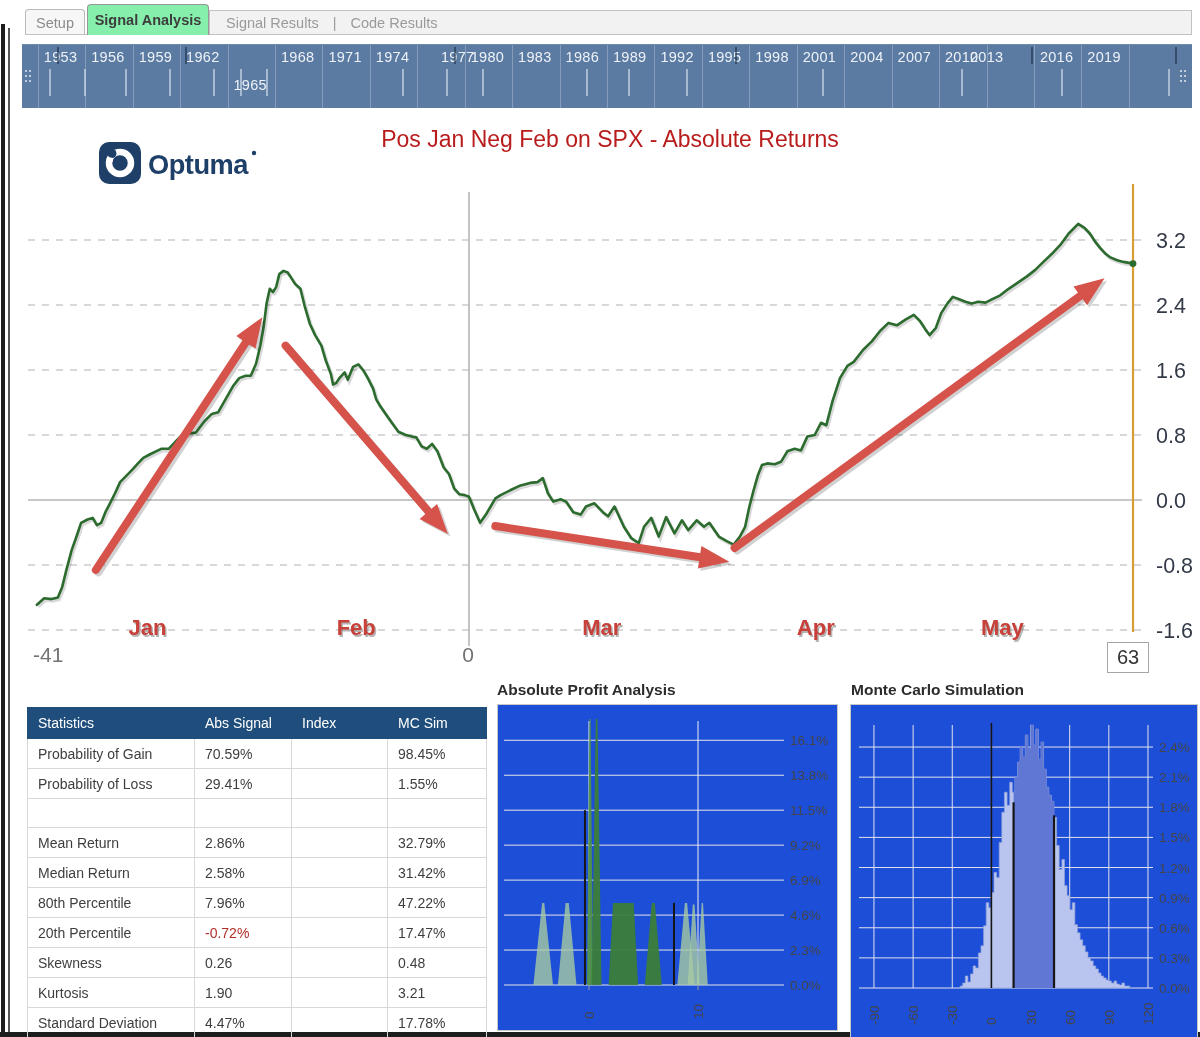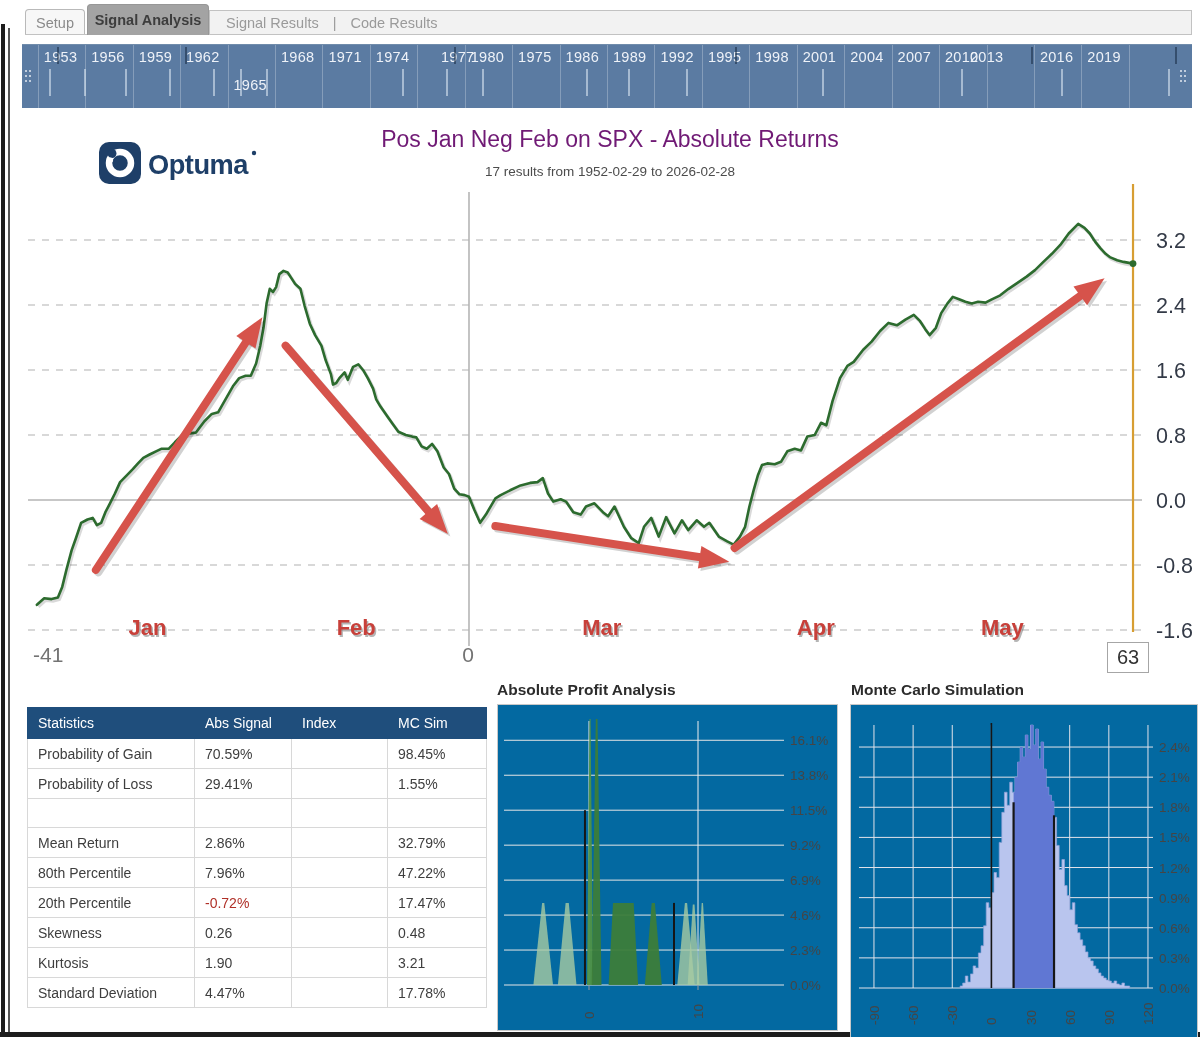--- a/index.html
+++ b/index.html
@@ -8,52 +8,52 @@
   .abs{position:absolute;}
   
   #frame-left{left:1px;top:24px;width:4px;height:1010px;background:#1d1d1d;}
   #frame-left2{left:8px;top:28px;width:2px;height:1006px;background:#555;}
   #frame-bottom{left:0;top:1032px;width:1200px;height:5px;background:#1d1d1d;}
   
   .tab{box-sizing:border-box;display:flex;align-items:center;justify-content:center;
        font-size:14.5px;cursor:default;}
   #tab-setup{left:25px;top:9px;width:60px;height:26px;background:#f7f7f7;
        border:1px solid #b9b9b9;border-bottom:none;border-radius:4px 4px 0 0;color:#8b8b8b;}
-  #tab-active{left:87px;top:4px;width:122px;height:31px;background:#a3a3a3;
+  #tab-active{left:87px;top:4px;width:122px;height:31px;background:#86efac;
        border:1px solid #979797;border-bottom:none;border-radius:4px 4px 0 0;
        color:#3d3d3d;font-weight:700;z-index:3;}
   #tab-strip{left:209px;top:10px;width:983px;height:25px;background:#f2f2f2;
        border:1px solid #c2c2c2;box-sizing:border-box;display:flex;align-items:center;
        gap:14px;padding-left:16px;color:#9a9a9a;font-size:14.5px;}
   #tab-underline{left:25px;top:34px;width:63px;height:1px;background:#c2c2c2;}
   
   #timeline{left:22px;top:44px;width:1170px;height:64px;background:#5b7ba2;
        border-top:1px solid #708cab;box-sizing:border-box;overflow:hidden;cursor:ew-resize;}
   .tl-year{position:absolute;top:4px;font-size:14.5px;color:#eef2f8;letter-spacing:.3px;}
   .tl-sep{position:absolute;top:0;bottom:0;width:1px;background:rgba(255,255,255,.26);}
   .tl-sig{position:absolute;top:24px;height:27px;width:2px;background:rgba(216,228,240,.6);}
   .tl-top{position:absolute;top:2px;height:17px;width:2px;background:rgba(22,42,66,.55);}
   .grip{position:absolute;top:25px;width:8px;height:16px;}
   .grip i{position:absolute;width:2px;height:2px;border-radius:50%;background:#e3e9f1;
        box-shadow:0 5px 0 #e3e9f1,0 10px 0 #e3e9f1,4px 0 0 #e3e9f1,4px 5px 0 #e3e9f1,4px 10px 0 #e3e9f1;}
   
-  #chart-title{left:150px;top:126px;width:920px;text-align:center;font-size:23px;color:#701a75;}
+  #chart-title{left:150px;top:126px;width:920px;text-align:center;font-size:23px;color:#b91c1c;}
   #chart-subtitle{left:150px;top:164px;width:920px;text-align:center;font-size:13.5px;color:#4c4c4c;}
   
   .xlab{font-size:21px;color:#737373;}
   #x-start{left:33px;top:643px;}
   #x-zero{left:456px;top:643px;width:24px;text-align:center;}
   #x-end-box{left:1107px;top:642px;width:42px;height:31px;border:1px solid #a6a6a6;
        background:#fff;box-sizing:border-box;display:flex;align-items:center;
        justify-content:center;font-size:20px;color:#333;}
   
   .panel-title{font-weight:700;font-size:15.5px;color:#2c2c2c;}
   #profit-title{left:497px;top:681px;}
   #mc-title{left:851px;top:681px;}
-  .panel{border:1px solid #c8c8c8;background:#0369a1;box-sizing:border-box;}
+  .panel{border:1px solid #c8c8c8;background:#1d4ed8;box-sizing:border-box;}
   #profit-panel{left:497px;top:704px;width:341px;height:327px;}
   #mc-panel{left:850px;top:704px;width:348px;height:412px;}
   
   #stats-wrap{left:27px;top:707px;width:459px;}
   table{border-collapse:collapse;width:459px;table-layout:fixed;font-size:14px;color:#3e3e3e;}
   th,td{border:1px solid #d8d8d8;height:29px;padding:0 0 0 10px;text-align:left;
        overflow:hidden;white-space:nowrap;}
   th{background:#1f4e7c;color:#fff;font-weight:400;height:30px;border-color:#1f4e7c;}
   td.neg{color:#b03028;}
   tr.spacer td{height:28px;}
@@ -92,21 +92,21 @@
       <div class="tl-year" style="left: 259px;">1968</div>
       <div class="tl-sep" style="left: 300.4px;"></div>
       <div class="tl-year" style="left: 306.4px;">1971</div>
       <div class="tl-sep" style="left: 347.8px;"></div>
       <div class="tl-year" style="left: 353.8px;">1974</div>
       <div class="tl-sep" style="left: 395.3px;"></div>
       <div class="tl-year" style="left: 403px; margin-left: 16px;">1977</div>
       <div class="tl-sep" style="left: 442.7px;"></div>
       <div class="tl-year" style="left: 448.7px;">1980</div>
       <div class="tl-sep" style="left: 490.1px;"></div>
-      <div class="tl-year" style="left: 496.1px;">1975</div>
+      <div class="tl-year" style="left: 496.1px;">1983</div>
       <div class="tl-sep" style="left: 537.6px;"></div>
       <div class="tl-year" style="left: 543.6px;">1986</div>
       <div class="tl-sep" style="left: 585px;"></div>
       <div class="tl-year" style="left: 591px;">1989</div>
       <div class="tl-sep" style="left: 632.4px;"></div>
       <div class="tl-year" style="left: 638.4px;">1992</div>
       <div class="tl-sep" style="left: 679.9px;"></div>
       <div class="tl-year" style="left: 685.9px;">1995</div>
       <div class="tl-sep" style="left: 727.3px;"></div>
       <div class="tl-year" style="left: 733.3px;">1998</div>
@@ -160,21 +160,20 @@
   <svg class="abs" id="logo" width="178" height="48" style="left:98px;top:140px;">
     <rect x="1" y="2" width="42" height="42" rx="10" fill="#1e3f68"></rect>
     <circle cx="22" cy="23" r="11" fill="none" stroke="#ffffff" stroke-width="6.5"></circle>
     <circle cx="14" cy="13.5" r="4.5" fill="#1e3f68"></circle>
     <circle cx="12.5" cy="20" r="2.6" fill="#ffffff"></circle>
     <text x="50" y="34" font-size="28" font-weight="bold" fill="#1e3f68" letter-spacing="-0.5" textLength="100" lengthAdjust="spacingAndGlyphs">Optuma</text>
     <circle cx="156" cy="13" r="2.2" fill="#1e3f68"></circle>
   </svg>
 
   <div class="abs" id="chart-title">Pos Jan Neg Feb on SPX - Absolute Returns</div>
-  <div class="abs" id="chart-subtitle">17 results from 1952-02-29 to 2026-02-28</div>
 
   <svg class="abs" id="main-chart-svg" width="1180" height="500" style="left:20px;top:180px;">
       <g>
         <line x1="8" y1="60" x2="1122" y2="60" stroke="#cbcbcb" stroke-width="1.3" stroke-dasharray="7 7"></line>
         <text x="1136" y="68" font-size="21.5" fill="#333a47">3.2</text>
         <line x1="8" y1="125" x2="1122" y2="125" stroke="#cbcbcb" stroke-width="1.3" stroke-dasharray="7 7"></line>
         <text x="1136" y="133" font-size="21.5" fill="#333a47">2.4</text>
         <line x1="8" y1="190" x2="1122" y2="190" stroke="#cbcbcb" stroke-width="1.3" stroke-dasharray="7 7"></line>
         <text x="1136" y="198" font-size="21.5" fill="#333a47">1.6</text>
         <line x1="8" y1="255" x2="1122" y2="255" stroke="#cbcbcb" stroke-width="1.3" stroke-dasharray="7 7"></line>
@@ -258,20 +257,26 @@
             <td></td>
             <td></td>
           </tr>
           <tr>
             <td>Mean Return</td>
             <td>2.86%</td>
             <td></td>
             <td>32.79%</td>
           </tr>
           <tr>
+            <td>Median Return</td>
+            <td>2.58%</td>
+            <td></td>
+            <td>31.42%</td>
+          </tr>
+          <tr>
             <td>80th Percentile</td>
             <td>7.96%</td>
             <td></td>
             <td>47.22%</td>
           </tr>
           <tr>
             <td>20th Percentile</td>
             <td class="neg">-0.72%</td>
             <td></td>
             <td>17.47%</td>

